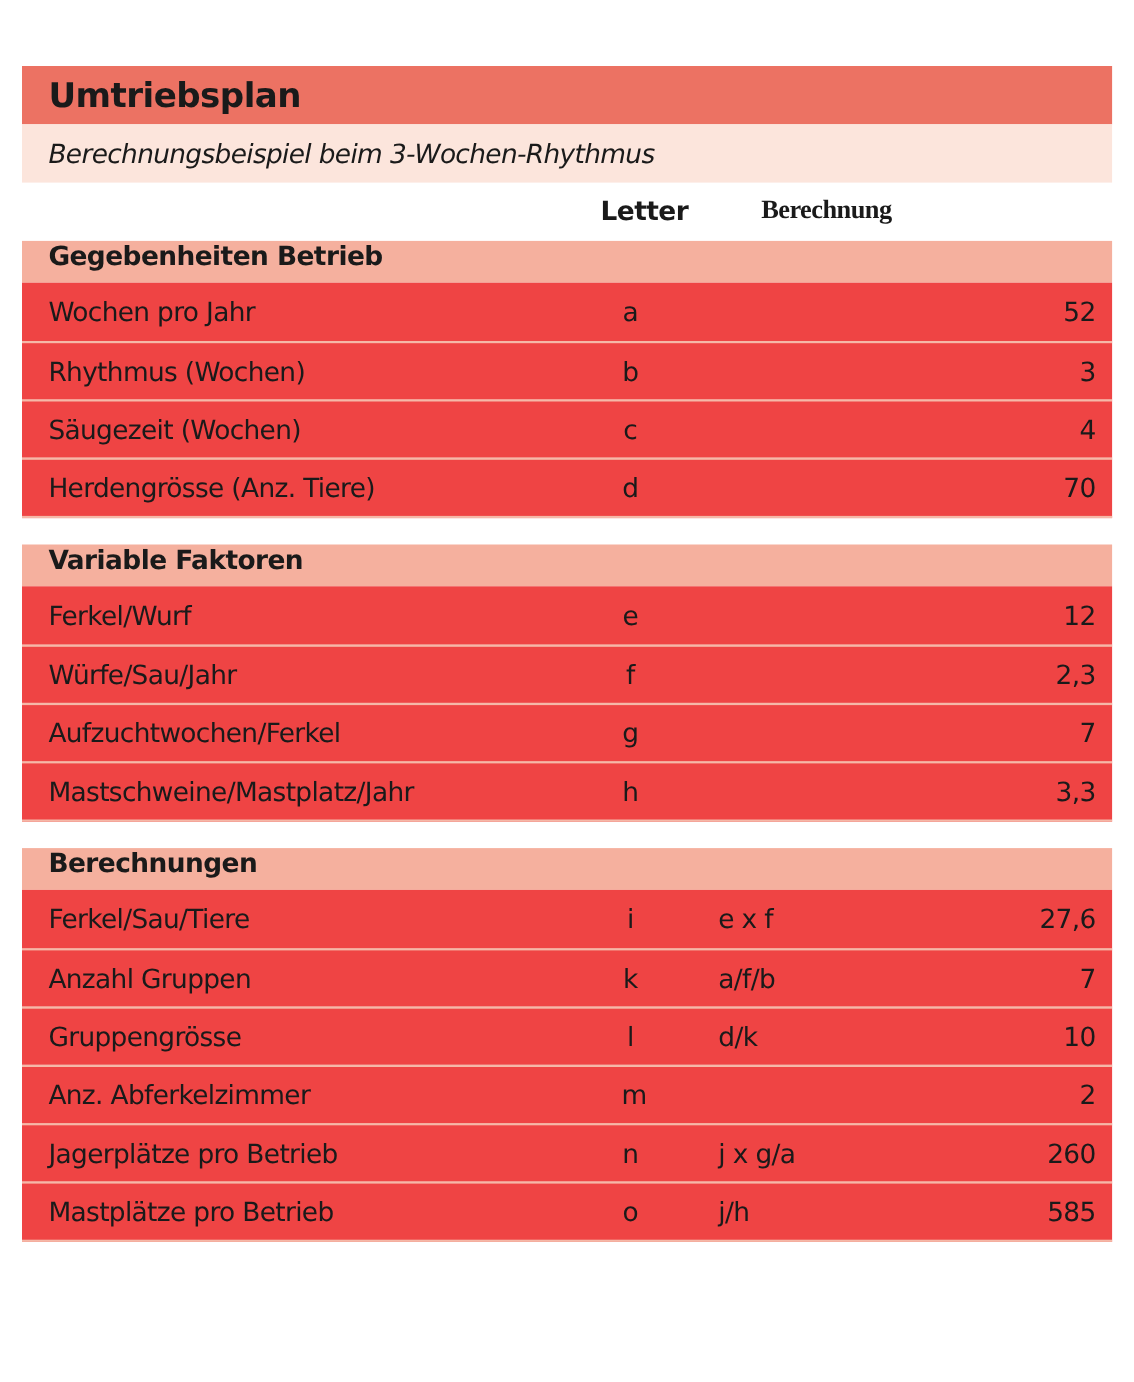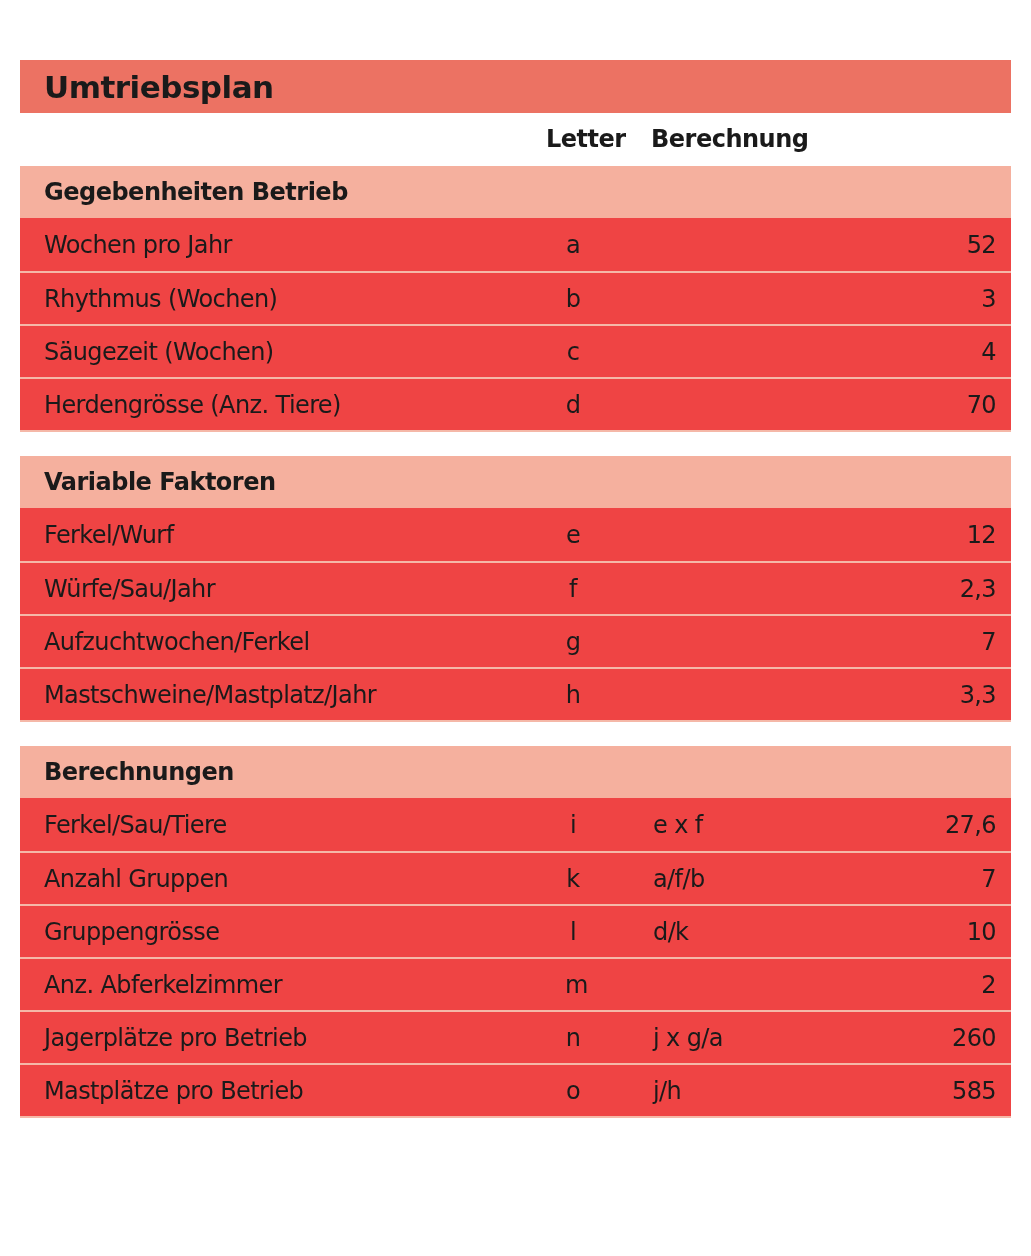--- a/index.html
+++ b/index.html
@@ -5,39 +5,42 @@
   html, body { margin: 0; padding: 0; background: #ffffff; }
   body { width: 1031px; height: 1256px; position: relative; font-family: "DejaVu Sans", sans-serif; color: #1a1a1a; }
   .wrap { position: absolute; left: 20px; top: 60px; width: 991px; }
   .title-bar { height: 53px; background: #ec7263; display: flex; align-items: center; padding-left: 24px; }
   .title-bar span { font-size: 31px; font-weight: bold; letter-spacing: -0.5px; }
   .subtitle { height: 53px; background: #fce5dc; display: flex; align-items: center; padding-left: 24px; }
   .subtitle span { font-size: 24px; font-style: italic; letter-spacing: -0.6px; }
   .col-header { height: 53px; position: relative; }
   .col-header span { position: absolute; top: 12px; font-size: 24px; font-weight: bold; letter-spacing: -0.5px; margin-left: 14px; }
   .col-letter { left: 512px; }
-  .col-calc { left: 617px; }
+  .col-calc { left: 658px; font-family: Liberation Serif, serif; }
   .section { margin-bottom: 24px; }
-  .sec-head { height: 52px; background: #f5b09e; display: flex; align-items: center; padding-left: 24px; }
+  .sec-head { height: 38px; background: #f5b09e; display: flex; align-items: flex-start; padding-left: 24px; }
   .sec-head span { font-size: 24px; font-weight: bold; letter-spacing: -0.5px; }
   .row { height: 51px; background: #ef4444; position: relative; border-top: 2px solid #f5b8a8; padding-left: 19px; }
   .sec-head + .row { border-top: none; height: 53px; }
   .row:last-child { border-bottom: 2px solid #f5b8a8; }
   .row span { position: absolute; top: 50%; transform: translateY(-50%); font-size: 24px; letter-spacing: -0.6px; white-space: nowrap; }
   .r-label { left: 24px; }
   .r-letter { left: 545px; width: 16px; text-align: center; }
   .r-calc { left: 633px; }
   .r-value { right: 15px; }
 </style>
 </head>
 <body>
 
 <div class="wrap">
   <div class="title-bar">
     <span>Umtriebsplan</span>
+  </div>
+  <div class="subtitle">
+    <span>Berechnungsbeispiel beim 3-Wochen-Rhythmus</span>
   </div>
   <div class="col-header">
     <span class="col-letter">Letter</span>
     <span class="col-calc">Berechnung</span>
   </div>
   <div id="sections">
       <div class="section">
         <div class="sec-head">
           <span>Gegebenheiten Betrieb</span>
         </div>

